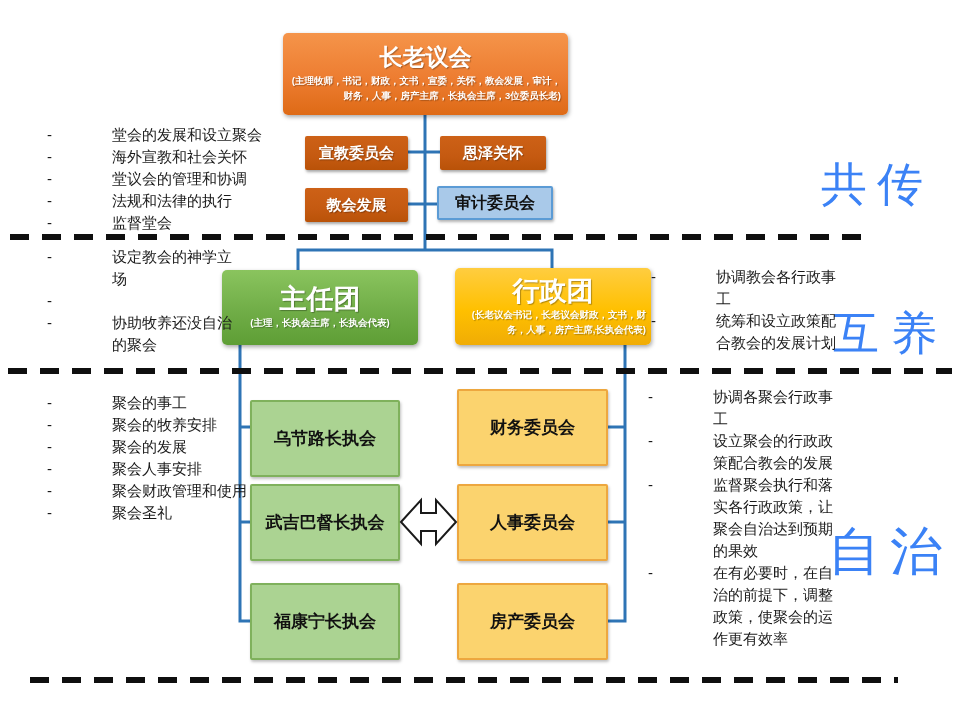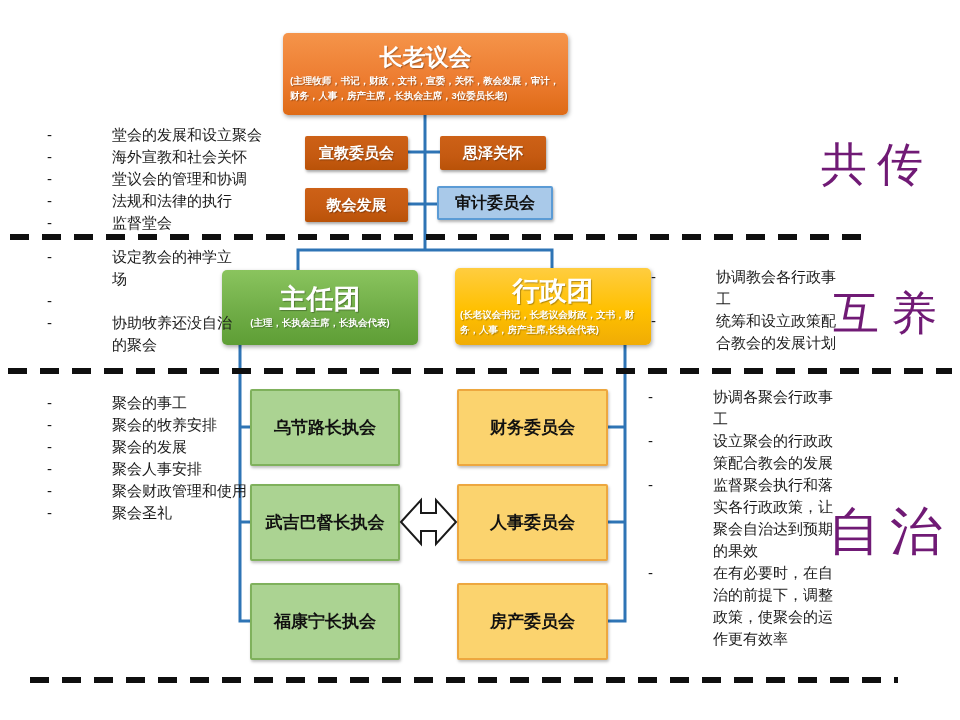--- a/index.html
+++ b/index.html
@@ -13,21 +13,21 @@
   
   svg.connectors { position:absolute; left:0; top:0; }
 
   
   .dashline {
     position:absolute; height:6px;
     background:repeating-linear-gradient(to right,#0f0f0f 0 19px,transparent 19px 32px);
   }
 
   
-  .box { position:absolute; display:flex; flex-direction:column; align-items:center; justify-content:center; text-align:left; box-sizing:border-box; }
+  .box { position:absolute; display:flex; flex-direction:column; align-items:center; justify-content:center; text-align:right; box-sizing:border-box; }
   .council {
     left:283px; top:33px; width:285px; height:82px;
     background:linear-gradient(180deg,#F5944A 0%,#ED7D31 55%,#DE6A16 100%);
     border-radius:5px; box-shadow:1px 2px 4px rgba(0,0,0,.35);
     color:#fff;
   }
   .council-title { font-size:23px; font-weight:bold; line-height:1.2; text-shadow:1px 1px 1px rgba(0,0,0,.3); }
   .council-sub { font-size:9.5px; font-weight:bold; line-height:1.55; padding:2px 7px 0 7px; text-shadow:1px 1px 1px rgba(0,0,0,.3); }
 
   .smallbox {
@@ -65,21 +65,21 @@
 
   
   ul.duties { list-style:none; margin:0; padding:0; position:absolute; font-size:15px; }
   ul.duties li { display:flex; line-height:22px; }
   .li-dash { flex:0 0 30px; padding-left:5px; box-sizing:border-box; }
   .li-text { flex:1 1 auto;margin-left:40px; }
 
   
   .biglabel {
     position:absolute; font-family:Liberation Sans, sans-serif;
-    color:#701a75; white-space:nowrap;
+    color:#3b82f6; white-space:nowrap;margin-top:20px;
   }
 </style>
 </head>
 <body>
 
 <div class="stage">
 
   <svg class="connectors" width="960" height="720">
     <g fill="none" stroke="#2E74B5" stroke-width="3">
       <path d="M425 115 V250"></path>
@@ -163,21 +163,21 @@
     <li>
         <span class="li-dash">-</span>
         <span class="li-text">协调教会各行政事工</span>
       </li>
     <li>
         <span class="li-dash">-</span>
         <span class="li-text">统筹和设立政策配合教会的发展计划</span>
       </li>
   </ul>
 
-  <div class="box greenbox" style="top:389px;">乌节路长执会</div>
+  <div class="box greenbox" style="top:400px;">乌节路长执会</div>
   <div class="box greenbox" style="top:484px;">武吉巴督长执会</div>
   <div class="box greenbox" style="top:583px;">福康宁长执会</div>
 
   <div class="box yellowbox" style="top:389px;">财务委员会</div>
   <div class="box yellowbox" style="top:484px;">人事委员会</div>
   <div class="box yellowbox" style="top:583px;">房产委员会</div>
 
   <svg class="abs" style="left:399px; top:494px;" width="59" height="56">
     <polygon points="2,28 22,6 22,19 37,19 37,6 57,28 37,50 37,37 22,37 22,50" fill="#ffffff" stroke="#1a1a1a" stroke-width="2"></polygon>
   </svg>

